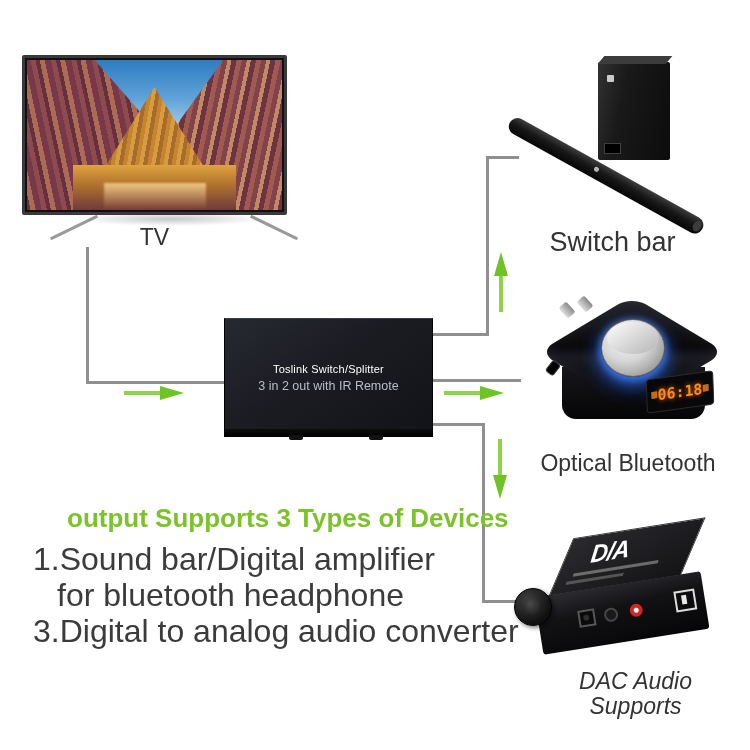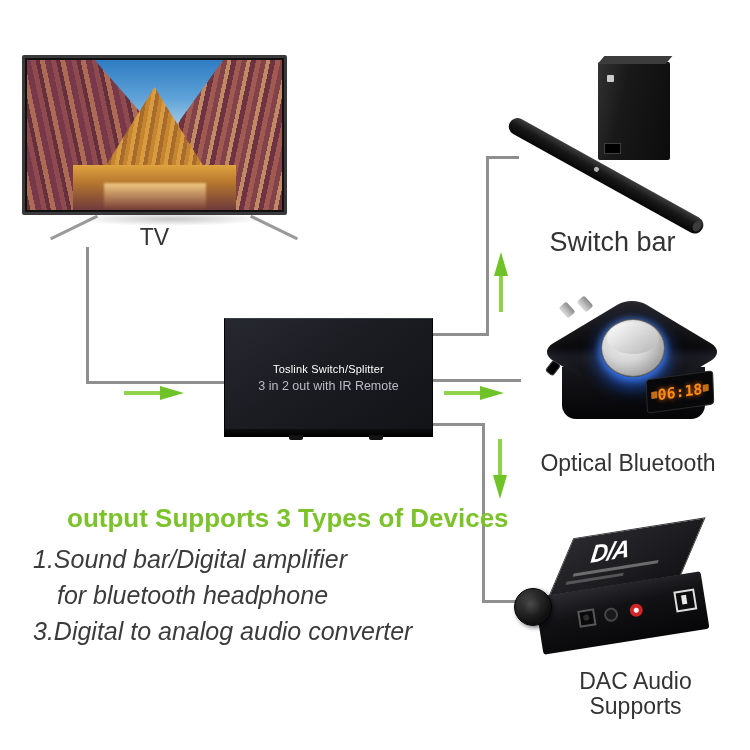--- a/index.html
+++ b/index.html
@@ -68,23 +68,23 @@
   .dac-xbox{position:absolute;left:138px;top:16px;width:17px;height:17px;border:2px solid #ddd;background:#0c0c0c;}
   .dac-xbox::before{content:'';position:absolute;left:5px;top:3px;width:5px;height:9px;background:#e8e8e8;}
   .dac-knob{position:absolute;left:2px;top:66px;width:36px;height:36px;border-radius:50%;background:radial-gradient(circle at 35% 30%,#3f3f3f,#101010 70%);border:1px solid #000;box-shadow:2px 2px 4px rgba(0,0,0,.5);}
   .dac-knob::before{content:'';position:absolute;left:9px;top:9px;width:16px;height:16px;border-radius:50%;background:radial-gradient(circle at 40% 35%,#4a4a4a,#1a1a1a);}
 
   
   .devlabel{position:absolute;color:#333;text-align:center;}
   .lbl-tv{left:22px;top:224px;width:265px;font-size:23px;}
   .lbl-sb{left:495px;top:227px;width:235px;font-size:27px;}
   .lbl-bt{left:523px;top:426px;width:210px;font-size:23px;line-height:25px;margin-top:25px;}
-  .lbl-dac{left:543px;top:669px;width:185px;font-size:23px;line-height:25px;}
+  .lbl-dac{left:543px;top:669px;width:185px;font-size:23px;line-height:25px;font-style:italic;}
   .heading{position:absolute;left:27px;top:503px;font-size:26px;font-weight:700;color:#7cc32b;white-space:nowrap;margin-left:40px;}
-  .infolist{position:absolute;left:33px;top:541px;font-size:25px;color:#3b3b3b;line-height:36px;font-style:italic;}
+  .infolist{position:absolute;left:33px;top:541px;font-size:32px;color:#3b3b3b;line-height:36px;}
   .indent{padding-left:24px;}
 </style>
 </head>
 <body>
 
 <div class="stage">
 
   <div class="tv-frame">
     <div class="tv-screen">
       <div class="sky"></div>

